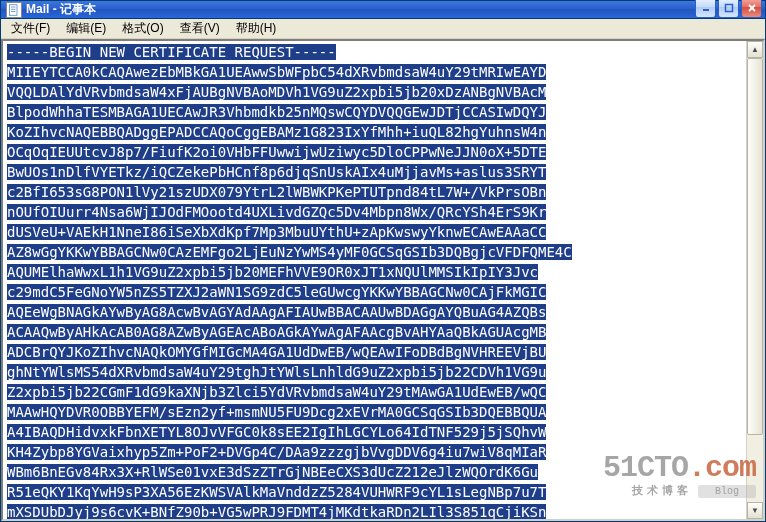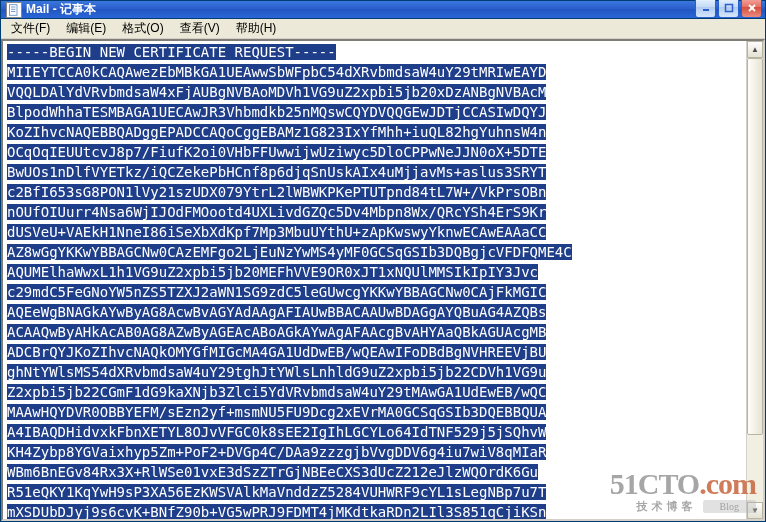--- a/index.html
+++ b/index.html
@@ -14,21 +14,21 @@
   .win-btn.close { background: linear-gradient(to bottom, #f5a9a1, #e57367 45%, #d44b3a 46%, #e98b80); color: #fff; }
   .menubar { height: 20px; background: #ece9d8; display: flex; align-items: center; padding: 0 2px; font-size: 12px; border-bottom: 1px solid #d4d0c8; }
   .menu-item { padding: 2px 8px; cursor: pointer; }
   .client { flex: 1; background: #fff; position: relative; display: flex; overflow: hidden; border: 2px inset #d4d0c8; }
   .textarea { flex: 1; overflow: hidden; padding: 1px 4px; font-family: "NSimSun","SimSun", Consolas, monospace; font-size: 14px; line-height: 20px; white-space: pre; word-break: break-all; }
   .textarea .sel { background: #1f3e8a; color: #fff; display: inline; }
   .scrollbar { width: 17px; background: #f1efe2; border-left: 1px solid #d4d0c8; display: flex; flex-direction: column; }
   .sb-btn { height: 17px; background: linear-gradient(to bottom,#fefefe,#e3e1d1); border: 1px solid #b8b4a3; display: flex; align-items: center; justify-content: center; font-size: 8px; color: #4d4d4d; cursor: pointer; }
   .sb-track { flex: 1; position: relative; }
   .sb-thumb { position: absolute; top: 0; left: 0; right: 0; height: 85%; background: linear-gradient(to right,#fdfdfb,#e7e4d4); border: 1px solid #b8b4a3; border-radius: 2px; cursor: pointer; }
-  .watermark { position: absolute; right: 10px; bottom: 8px; text-align: right; color: rgba(150,150,150,.85); pointer-events: none; font-family: Liberation Serif, serif; }
+  .watermark { position: absolute; right: 10px; bottom: 24px; text-align: right; color: rgba(150,150,150,.85); pointer-events: none; font-family: Liberation Mono, monospace; }
   .watermark .big { font-size: 30px; font-weight: bold; letter-spacing: -1px; line-height: 1; }
   .watermark .big .dot { color: rgba(200,100,60,.85); }
   .watermark .sub { font-size: 11px; font-weight: bold; letter-spacing: 4px; }
   .watermark .blog { display: inline-block; background: rgba(180,180,180,.4); padding: 1px 17px; border-radius: 2px; font-size: 10px; letter-spacing: 0; margin-left: 6px; }
 </style>
 </head>
 <body>
 
 <div class="window">
   <div class="titlebar">

